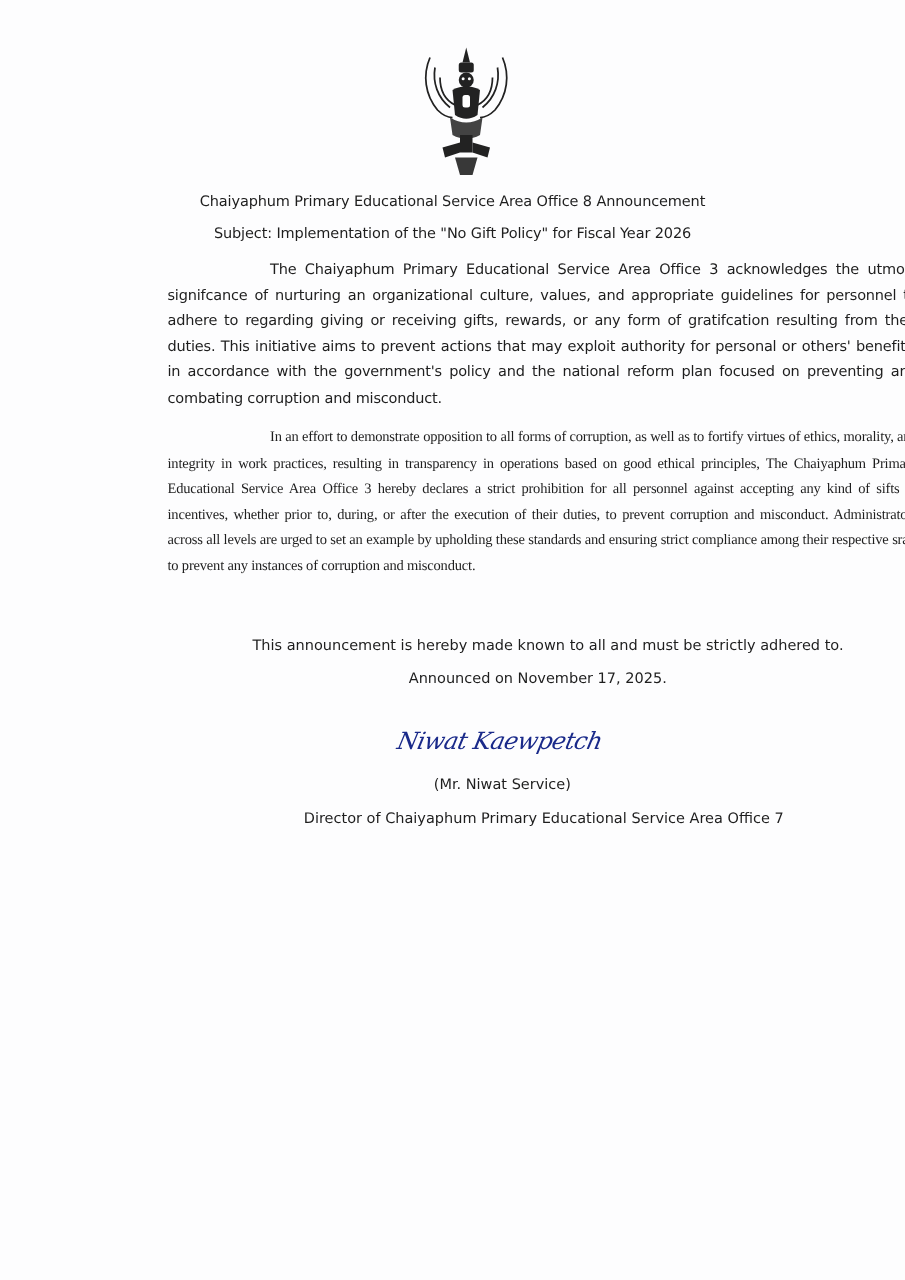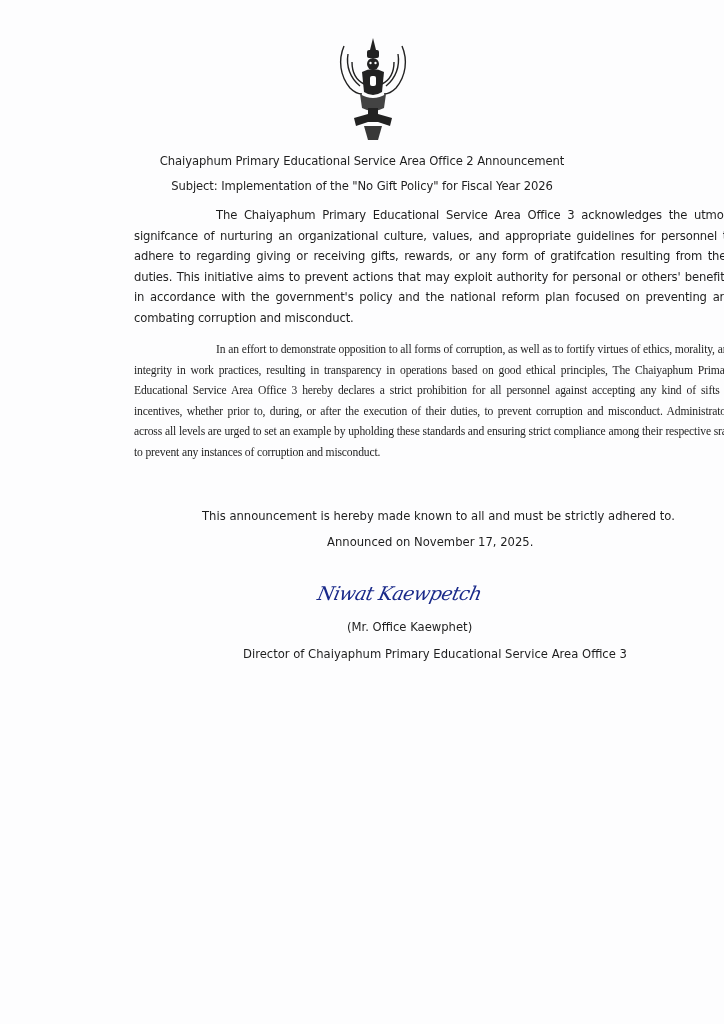--- a/index.html
+++ b/index.html
@@ -65,25 +65,25 @@
       <path d="M56 82 L42 78 L42 86 L54 90 Z"></path>
       <path d="M28 90 L46 90 L42 104 L32 104 Z" opacity="0.9"></path>
     </g>
     <g fill="#fff">
       <circle cx="34.5" cy="27" r="1.2"></circle>
       <circle cx="39.5" cy="27" r="1.2"></circle>
       <rect x="34" y="40" width="6" height="10" rx="2"></rect>
     </g>
   </svg>
 
-  <div class="center-line title">Chaiyaphum Primary Educational Service Area Office 2 Announcement</div>
+  <div class="center-line title">Chaiyaphum Primary Educational Service Area Office 8 Announcement</div>
   <div class="center-line subject">Subject: Implementation of the "No Gift Policy" for Fiscal Year 2026</div>
 
   <div class="para p1">The Chaiyaphum Primary Educational Service Area Office 3 acknowledges the utmost signifcance of nurturing an organizational culture, values, and appropriate guidelines for personnel to adhere to regarding giving or receiving gifts, rewards, or any form of gratifcation resulting from their duties. This initiative aims to prevent actions that may exploit authority for personal or others' benefits, in accordance with the government's policy and the national reform plan focused on preventing and combating corruption and misconduct.</div>
   <div class="para p2">In an effort to demonstrate opposition to all forms of corruption, as well as to fortify virtues of ethics, morality, and integrity in work practices, resulting in transparency in operations based on good ethical principles, The Chaiyaphum Primary Educational Service Area Office 3 hereby declares a strict prohibition for all personnel against accepting any kind of sifts or incentives, whether prior to, during, or after the execution of their duties, to prevent corruption and misconduct. Administrators across all levels are urged to set an example by upholding these standards and ensuring strict compliance among their respective sraff to prevent any instances of corruption and misconduct.</div>
 
   <div class="closing notice">This announcement is hereby made known to all and must be strictly adhered to.</div>
   <div class="closing announced">Announced on November 17, 2025.</div>
 
   <div class="signature">Niwat Kaewpetch</div>
-  <div class="signer">(Mr. Office Kaewphet)</div>
-  <div class="position">Director of Chaiyaphum Primary Educational Service Area Office 3</div>
+  <div class="signer">(Mr. Niwat Service)</div>
+  <div class="position">Director of Chaiyaphum Primary Educational Service Area Office 7</div>
 </div>
 
 </body></html>

